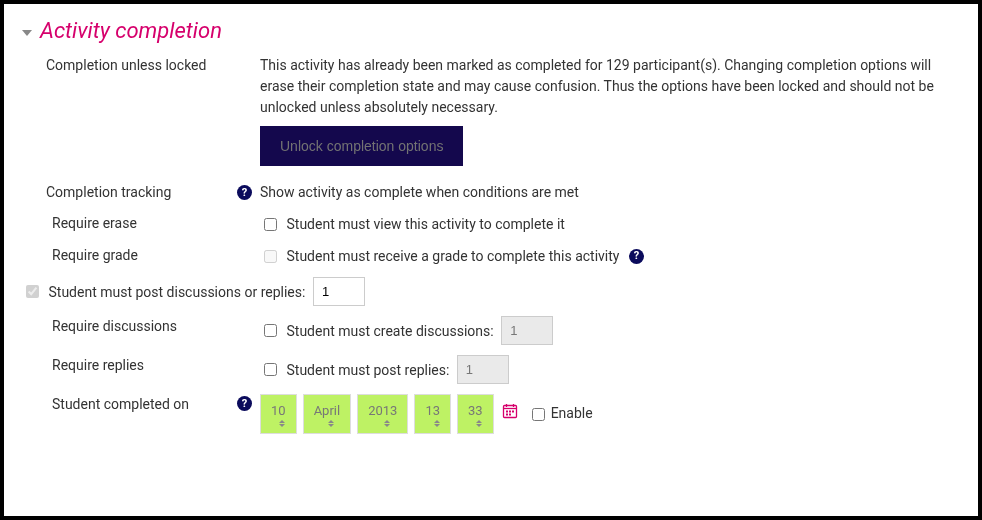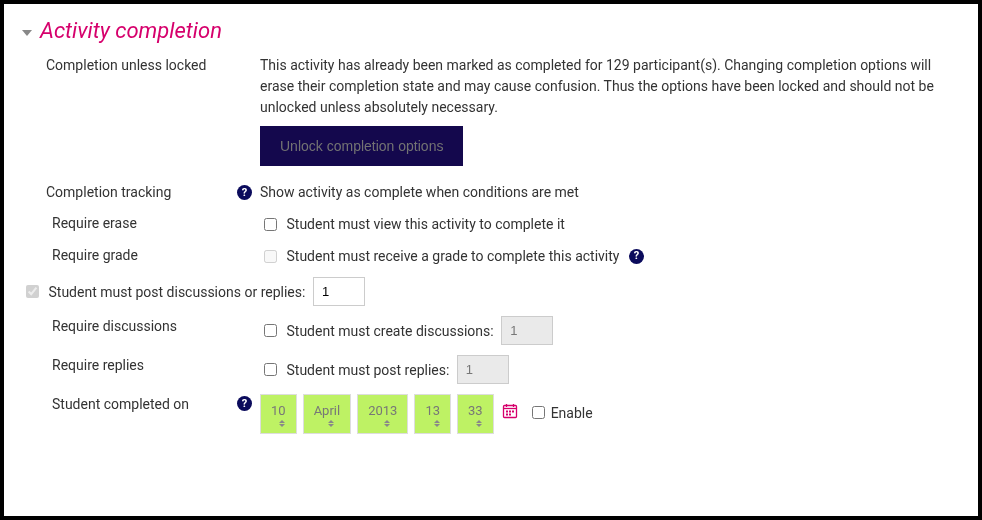--- a/index.html
+++ b/index.html
@@ -153,21 +153,21 @@
     margin: 0 4px 0 2px;
   }
   .date-row .content-col {
     display:flex;
     align-items:center;
     flex-wrap: wrap;
   }
   .enable-wrap {
     margin-left: 6px;
     display:inline-flex;
-    align-items:flex-start;
+    align-items:flex-end;
   }
   label.inline { vertical-align: middle; }
   .spacer-row { height: 6px; }
 </style>
 </head>
 <body>
 
 <div class="frame">
 
   <div class="section-header">

